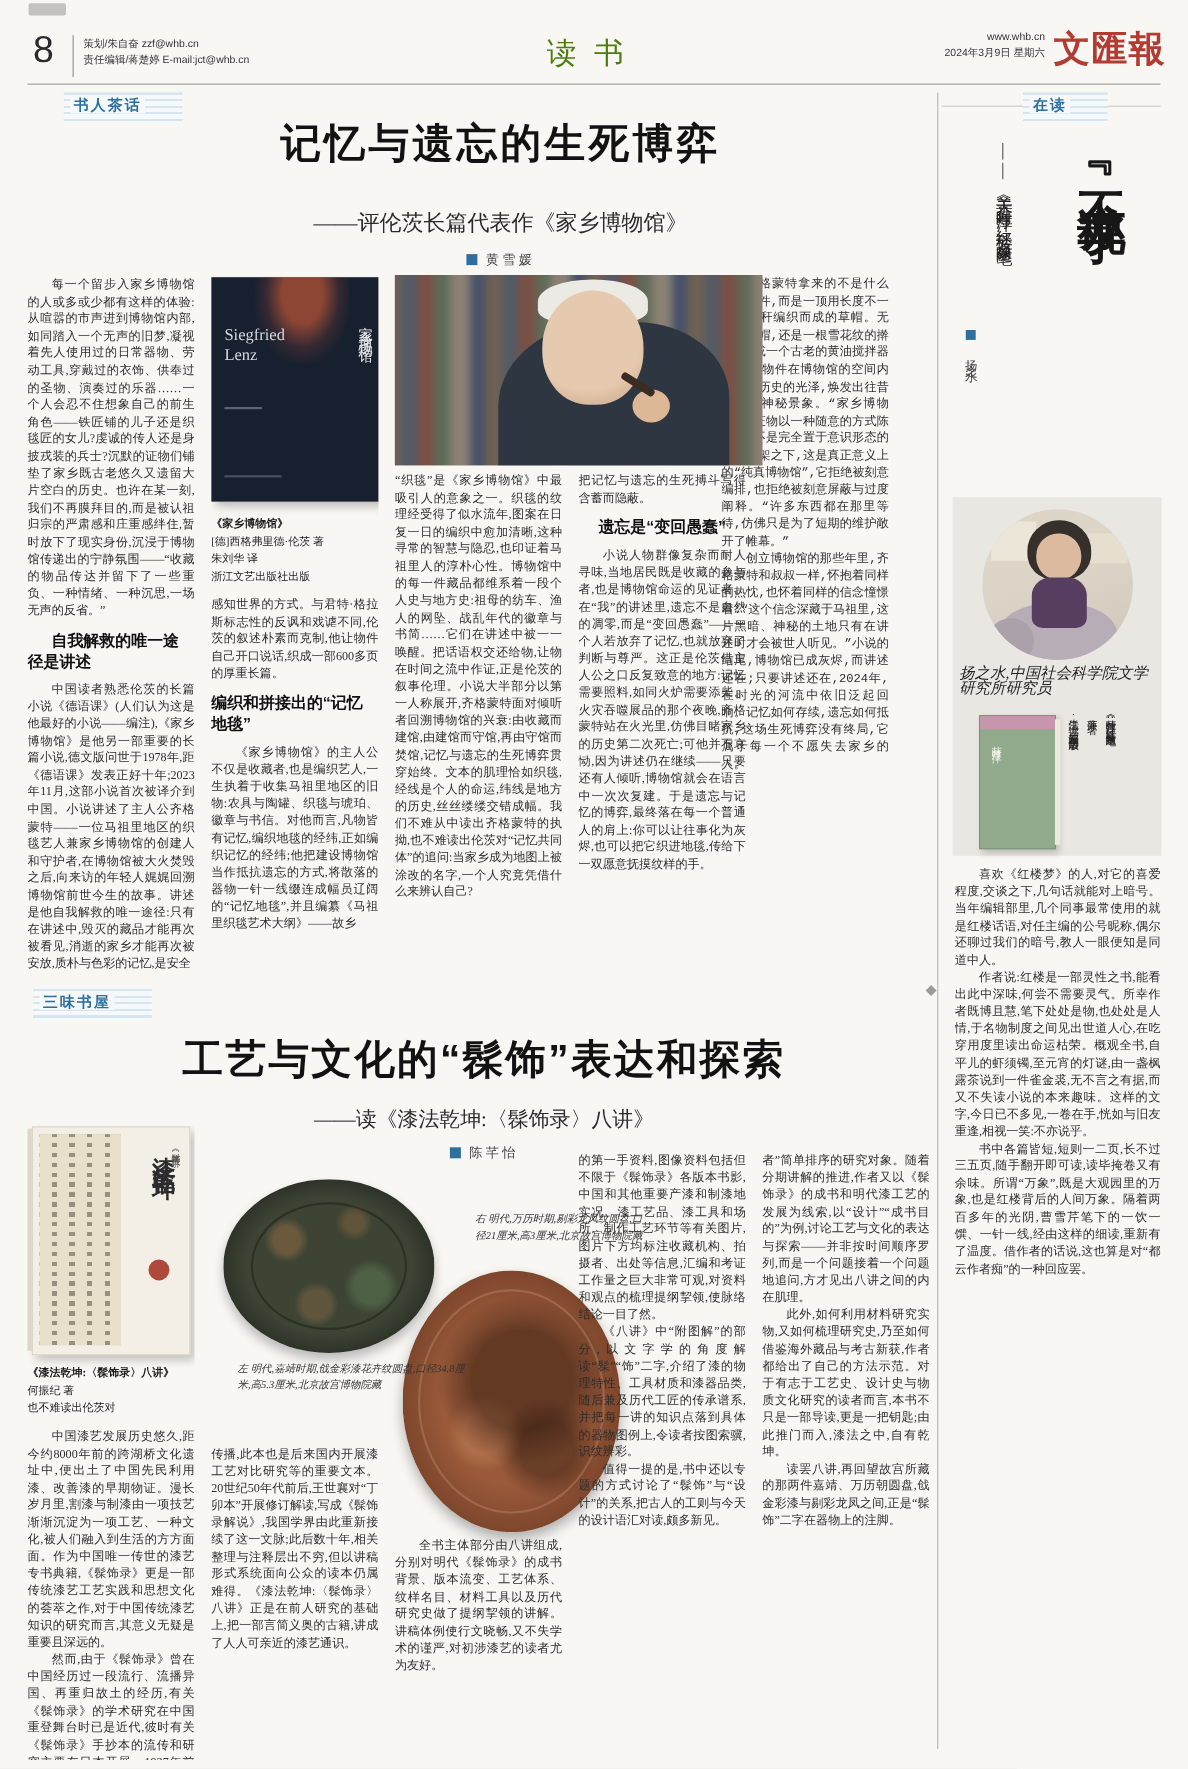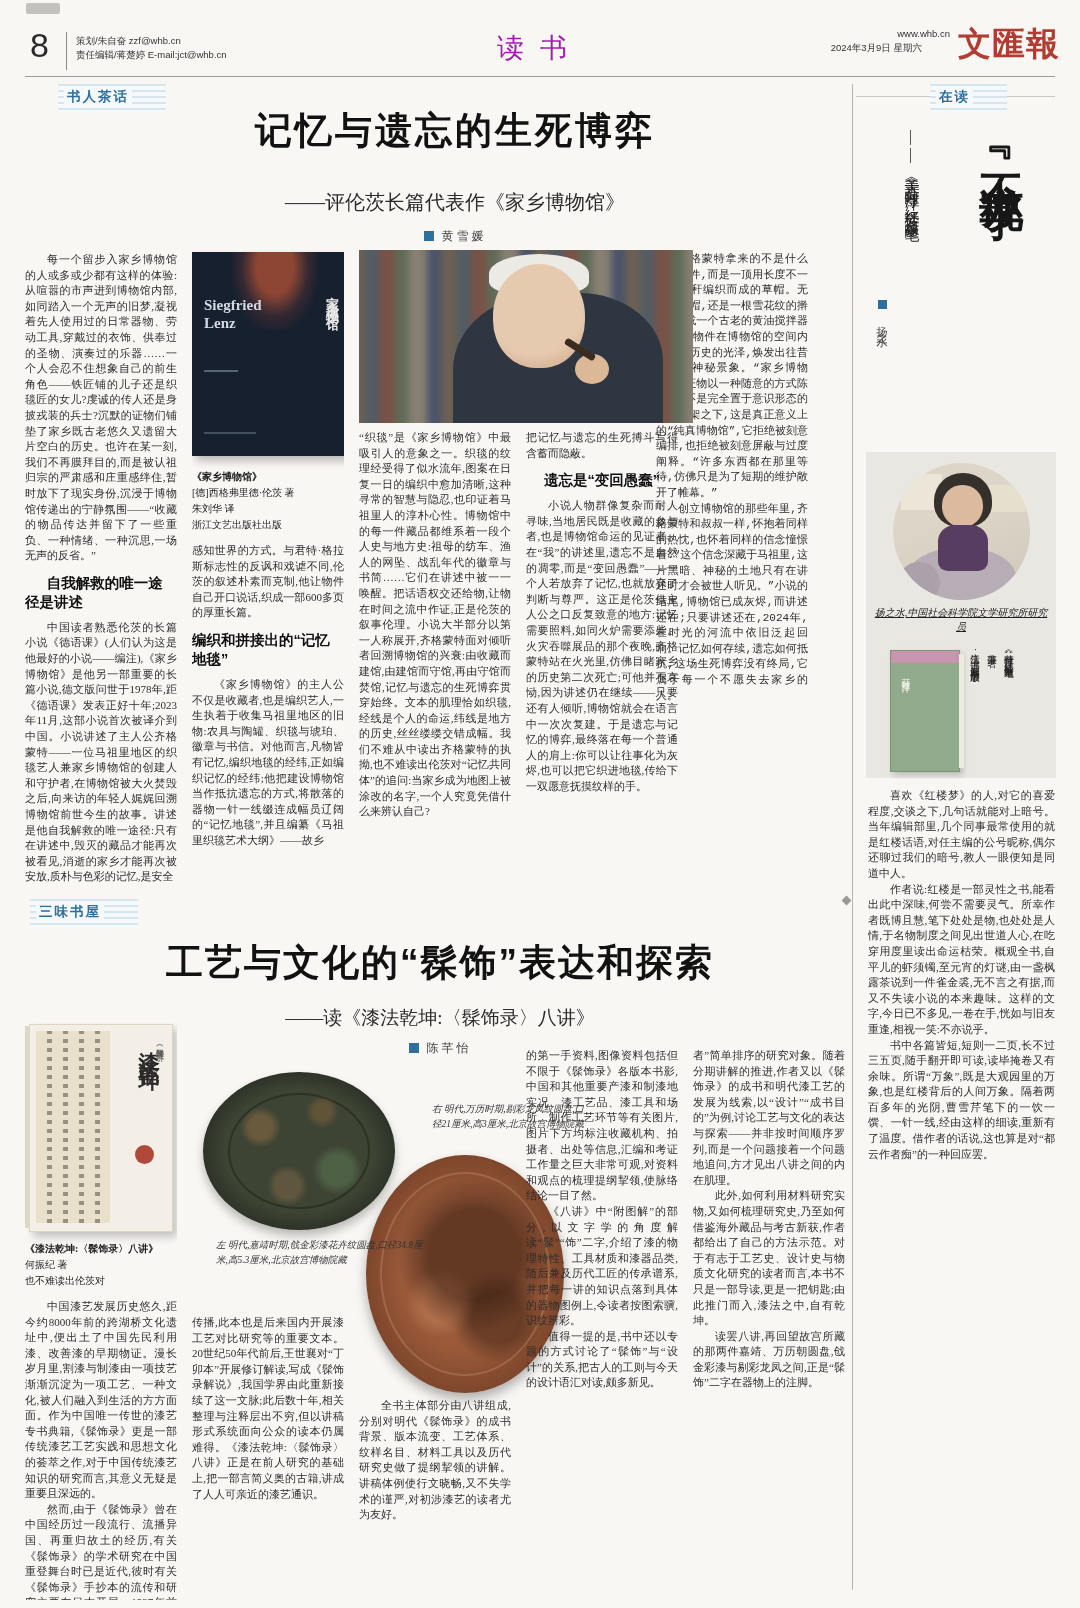--- a/index.html
+++ b/index.html
@@ -4,23 +4,23 @@
 <style>
   html,body{margin:0;padding:0;background:#e7e6e3;}
   #page{position:relative;width:1080px;height:1608px;margin:0 auto;background:#f8f7f4;
         overflow:hidden;font-family:"Liberation Serif",serif;color:#2d2d2d;}
   .abs{position:absolute;}
   
   .artifact{left:26px;top:3px;width:34px;height:11px;background:#8d8d88;opacity:.5;border-radius:2px;}
   .pageno{left:30px;top:26px;font-size:34px;font-weight:300;color:#2a2a2a;font-family:"Liberation Sans",sans-serif;}
   .pagediv{left:66px;top:32px;width:1px;height:38px;background:#8a8a86;}
   .hinfo{left:76px;top:34px;font-size:9.5px;line-height:14px;color:#333;font-family:"Liberation Sans",sans-serif;}
-  .ctitle{left:330px;top:30px;width:420px;text-align:center;font-size:27px;letter-spacing:16px;color:#a21caf;font-family:"Liberation Sans",sans-serif;}
+  .ctitle{left:330px;top:30px;width:420px;text-align:center;font-size:27px;letter-spacing:16px;color:#4d7c0f;font-family:"Liberation Sans",sans-serif;}
   .site{left:790px;top:28px;width:160px;text-align:right;font-size:9.5px;color:#333;font-family:"Liberation Sans",sans-serif;}
-  .pdate{left:732px;top:42px;width:190px;text-align:right;font-size:9.5px;color:#333;font-family:"Liberation Sans",sans-serif;}
+  .pdate{left:760px;top:42px;width:190px;text-align:right;font-size:9.5px;color:#333;font-family:"Liberation Sans",sans-serif;}
   .masthead{left:958px;top:22px;font-size:33px;font-weight:bold;color:#b23b32;letter-spacing:1px;}
   .hrule{left:25px;top:76px;width:1030px;height:1px;background:#9a9a96;}
   
   .tag{height:22px;padding:3px 34px 3px 6px;background:repeating-linear-gradient(180deg,#d7e5ef 0 2px,#f6f9fb 2px 6px);}
   .tag span{background:#f6f9fb;padding:0 3px;font-weight:bold;color:#2c6f9e;font-size:13.5px;letter-spacing:2px;font-family:"Liberation Sans",sans-serif;}
   
   .headline{left:60px;top:106px;width:790px;text-align:center;font-size:37px;font-weight:bold;letter-spacing:3px;color:#121212;font-family:"Liberation Sans",sans-serif;}
   .subtitle{left:60px;top:189px;width:790px;text-align:center;font-size:20px;color:#2b2b2b;}
   .byline{left:60px;top:228px;width:790px;text-align:center;font-size:12px;color:#444;letter-spacing:3px;font-family:Liberation Serif, serif;}
   .bsq{display:inline-block;width:10px;height:10px;background:#2e6f9e;margin-right:8px;vertical-align:-1px;}
@@ -28,21 +28,21 @@
   .col{position:absolute;width:152px;font-size:11px;line-height:15.6px;text-align:justify;color:#2d2d2d;overflow:hidden;}
   .para{margin:0;}
   .indent{text-indent:2em;}
   .subh{font-family:"Liberation Sans",sans-serif;font-weight:bold;font-size:14.5px;line-height:19px;color:#101010;margin:10px 0 8px;text-align:left;}
   .subh.c{text-align:center;}
   .subh.i1{text-indent:1.5em;}
   .spacer178{height:178px;}
   .cap{font-size:10px;line-height:16px;color:#1d1d1d;margin:7px 0 10px;text-align:left;}
   .cap .t{font-weight:bold;}
   
-  .cover-wrap{width:168px;height:212px;position:relative;margin-bottom:2px;font-weight:bold;}
+  .cover-wrap{width:168px;height:212px;position:relative;margin-bottom:2px;}
   .cover-lenz{position:absolute;left:0;top:2px;width:158px;height:204px;background:#17202e;box-shadow:4px 5px 8px rgba(0,0,0,.25);}
   .cover-lenz::before{content:"";position:absolute;left:25%;top:0;width:55%;height:38%;
       background:radial-gradient(ellipse at 50% 20%,rgba(205,90,55,.65) 0 30%,rgba(120,60,60,.3) 55%,transparent 75%);}
   .c-sig{position:absolute;left:12px;top:44px;color:#d3dae3;font-size:15px;line-height:18px;font-family:"Liberation Serif",serif;}
   .c-vert{position:absolute;right:10px;top:34px;writing-mode:vertical-rl;color:#e9e9e9;font-size:13px;letter-spacing:5px;}
   .c-bar1{position:absolute;left:12px;top:118px;width:34px;height:2px;background:#5a6573;}
   .c-bar2{position:absolute;left:12px;bottom:22px;width:52px;height:2px;background:#46515f;}
   
   .photo-lenz{left:359px;top:250px;width:334px;height:173px;overflow:hidden;background:#847c6e;}
   .shelf{position:absolute;inset:-10px;filter:blur(4px);opacity:.95;
@@ -61,21 +61,21 @@
   .sb-byl .vsq{display:inline-block;width:9px;height:9px;background:#2e6f9e;margin-bottom:8px;}
   .sb-panel{left:866px;top:452px;width:190px;height:326px;background:#e9e7e2;}
   .portrait{left:893px;top:463px;width:137px;height:137px;border-radius:50%;overflow:hidden;background:linear-gradient(160deg,#ddd6c8 0 40%,#cfc8ba 100%);}
   .w-win1{position:absolute;left:6%;top:8%;width:30%;height:26%;background:#ece6d8;}
   .w-win2{position:absolute;right:4%;top:16%;width:26%;height:20%;background:#e6dfce;}
   .w-hair{position:absolute;left:30%;top:7%;width:42%;height:40%;background:#35302c;border-radius:50% 50% 42% 42%;}
   .w-face{position:absolute;left:36%;top:16%;width:30%;height:31%;background:#dcba9f;border-radius:48%;}
   .w-scarf{position:absolute;left:33%;top:45%;width:36%;height:34%;background:#573d60;border-radius:35% 35% 20% 20%;}
   .w-body{position:absolute;left:10%;bottom:-10%;width:80%;height:48%;background:#b7adb6;border-radius:45% 45% 0 0;}
   .w-arm{position:absolute;left:4%;bottom:-2%;width:30%;height:30%;background:#aba1ab;border-radius:50%;}
-  .p-cap{left:872px;top:606px;width:178px;text-align:center;font-size:10px;line-height:14px;font-style:italic;color:#222;text-decoration:underline;}
+  .p-cap{left:872px;top:606px;width:178px;font-size:14px;line-height:14px;font-style:italic;color:#222;}
   .book-green{left:890px;top:650px;width:68px;height:120px;background:#92aa8c;border:1px solid #7e9377;box-shadow:3px 3px 6px rgba(0,0,0,.2);}
   .bgr-top{position:absolute;left:0;top:0;width:100%;height:12px;background:#c795ad;}
   .bgr-title{position:absolute;left:8px;top:20px;writing-mode:vertical-rl;font-size:9px;color:#f2f2ea;letter-spacing:2px;}
   .bgr-pages{position:absolute;right:-5px;top:3px;width:5px;height:114px;background:#eceadf;}
   .bg-cap{left:966px;top:646px;height:132px;writing-mode:vertical-rl;font-size:9.5px;line-height:17px;color:#222;letter-spacing:1px;}
   .bg-cap div{margin:0;}
   .sb-body{left:868px;top:788px;width:187px;height:800px;font-size:11px;line-height:15.6px;text-align:justify;overflow:hidden;color:#2d2d2d;}
   
   .b-headline{left:40px;top:938px;width:800px;text-align:center;font-size:37px;font-weight:bold;letter-spacing:2px;color:#121212;font-family:"Liberation Sans",sans-serif;}
   .b-subtitle{left:40px;top:1005px;width:800px;text-align:center;font-size:19px;color:#2b2b2b;}

